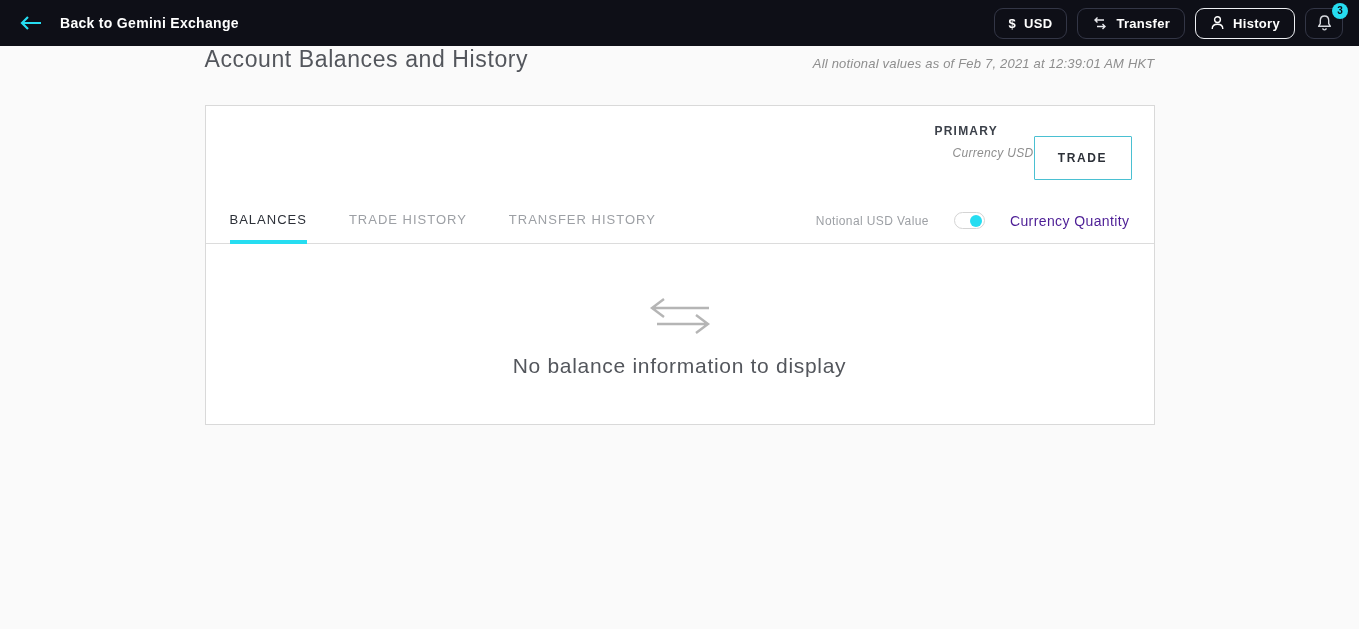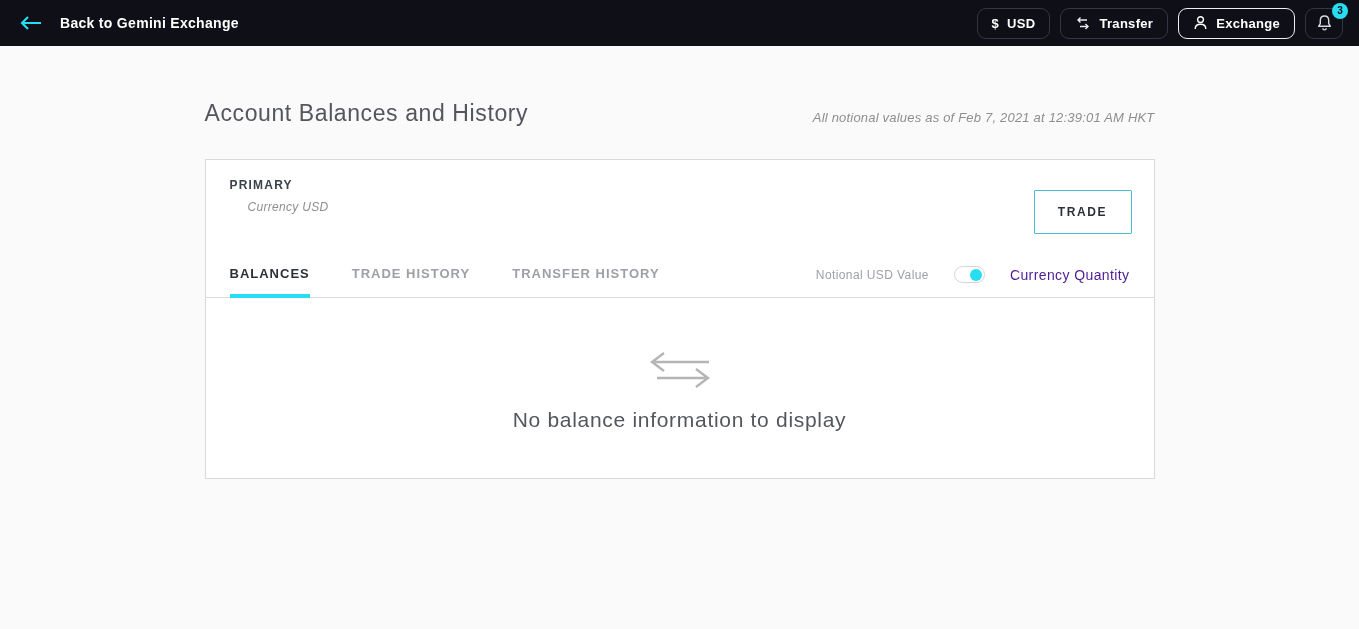--- a/index.html
+++ b/index.html
@@ -48,39 +48,38 @@
     min-width: 16px; height: 16px; border-radius: 50%;
     background: #26ddf1; color: #0e0f17;
     font-size: 10px; font-weight: bold;
     display: flex; align-items: center; justify-content: center;
   }
 
   
   .content { width: 950px; margin: 0 auto; }
   .page-header {
     display: flex; align-items: flex-end; justify-content: space-between;
-    margin-top: 54px;
   }
   .page-title {
     font-size: 23px; font-weight: 400; color: #53565c;
     letter-spacing: 0.6px;
   }
   .notional-note {
     font-size: 13px; font-style: italic; color: #8e8e8e;
     letter-spacing: 0.2px; padding-bottom: 2px;
   }
 
   
   .card {
     margin-top: 32px;
     background: #ffffff;
     border: 1px solid #d9d9d9;
   }
   .card-header {
-    display: flex; justify-content: space-between; align-items: flex-start;
+    display: flex; justify-content: flex-end; align-items: flex-start;
     padding: 18px 22px 0 24px;
   }
   .account-name {
     font-size: 12px; font-weight: bold; color: #3c414a;
     letter-spacing: 1.2px;
   }
   .balance-row { display: flex; align-items: baseline; margin-top: 8px; }
   .balance-amount {
     font-size: 38px; font-weight: 300; color: #3a3f48;
     letter-spacing: 1.5px;
@@ -100,21 +99,21 @@
 
   
   .tabs-row {
     display: flex; align-items: center; justify-content: space-between;
     margin-top: 26px;
     border-bottom: 1px solid #dcdcdc;
     padding: 0 24px;
   }
   .tabs { display: flex; gap: 42px; }
   .tab {
-    font-size: 13px; font-weight: bold; letter-spacing: 1px;
+    font-size: 13px; font-weight: normal; letter-spacing: 1px;
     color: #9da0a5; padding: 6px 0 13px 0;
     border-bottom: 4px solid transparent;
     margin-bottom: -1px;
     cursor: pointer;
   }
   .tab.active { color: #2c3038; border-bottom-color: #26ddf1; }
 
   .toggle-group { display: flex; align-items: center; gap: 25px; padding-bottom: 8px; }
   .toggle-label-left { font-size: 12px; color: #9da0a5; letter-spacing: 0.4px; }
   .toggle-label-right { font-size: 14px; color: #4c1d95; letter-spacing: 0.4px; }
@@ -171,21 +170,21 @@
       <span>Transfer</span>
     </button>
 
     <button class="bar-btn account-btn">
       <span style="display:inline-flex;">
         <svg width="15" height="16" viewBox="0 0 15 16" fill="none">
           <circle cx="7.5" cy="4.6" r="2.9" stroke="#ffffff" stroke-width="1.4" fill="none"></circle>
           <path d="M2.2 14 C2.2 10.8 4.6 9.3 7.5 9.3 C10.4 9.3 12.8 10.8 12.8 14" stroke="#ffffff" stroke-width="1.4" fill="none"></path>
         </svg>
       </span>
-      <span>Exchange</span>
+      <span>History</span>
     </button>
 
     <div class="bell-wrap">
       <button class="bell-btn">
         <span style="display:inline-flex;">
           <svg width="17" height="18" viewBox="0 0 17 18" fill="none">
             <path d="M8.5 2 C5.8 2 4.3 4.1 4.3 6.6 V9.6 L2.6 12.3 H14.4 L12.7 9.6 V6.6 C12.7 4.1 11.2 2 8.5 2 Z" stroke="#d7d9de" stroke-width="1.4" fill="none" stroke-linejoin="round"></path>
             <path d="M6.8 14.2 a1.7 1.7 0 0 0 3.4 0" stroke="#d7d9de" stroke-width="1.4" fill="none"></path>
           </svg>
         </span>

